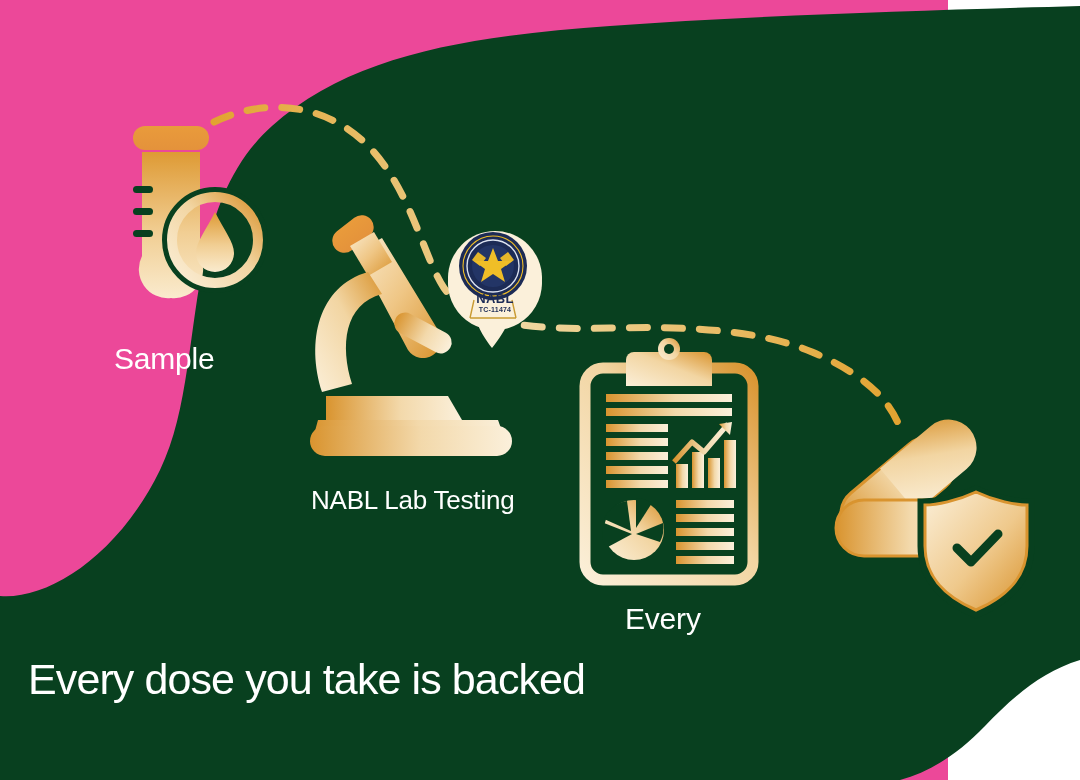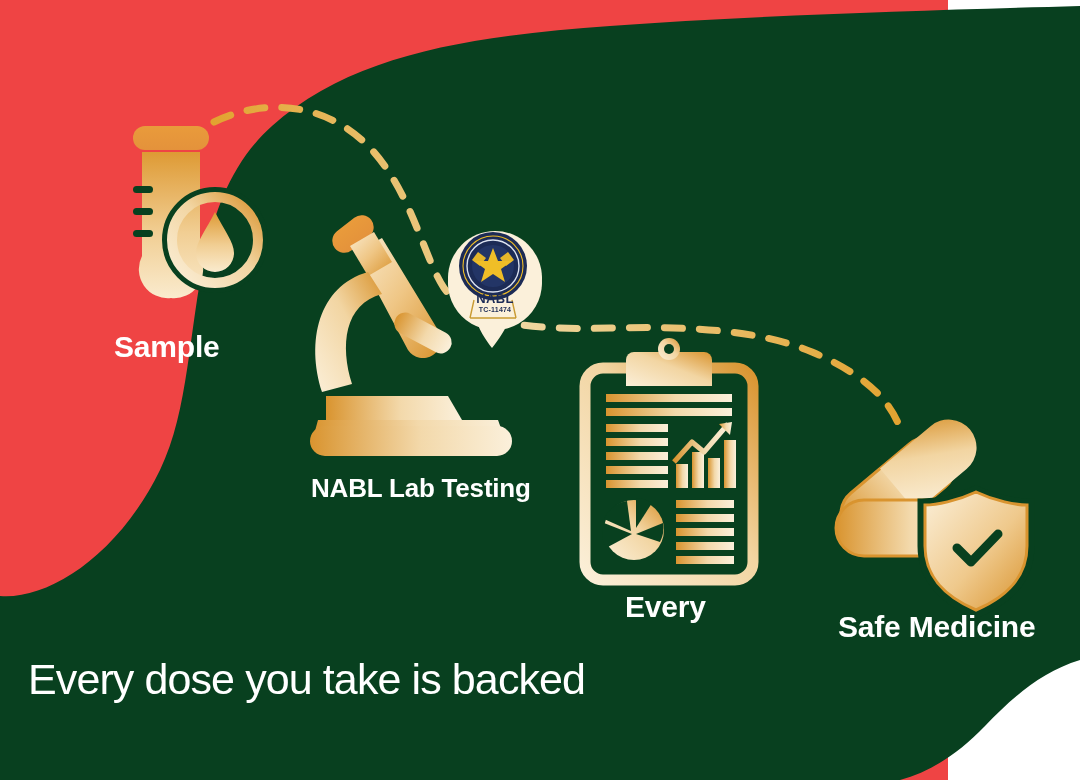--- a/index.html
+++ b/index.html
@@ -5,32 +5,33 @@
   * { margin:0; padding:0; box-sizing:border-box; }
   html, body {
     width:1080px; height:780px;
     background:#ffffff;
     font-family:"Liberation Sans", sans-serif;
     overflow:hidden;
   }
   #stage {
     position:relative;
     width:948px; height:780px;
-    background:#ef4444;
+    background:#ec4899;
   }
   #bg-svg, #art-svg {
     position:absolute; left:0; top:0;
     width:1080px; height:780px;
   }
   .label {
     position:absolute;
     color:#ffffff;
-    font-weight:700;
+    font-weight:400;
     letter-spacing:-0.2px;
     white-space:nowrap;
+    margin-top:12px;
   }
   #label-sample      { left:114px; top:330px; font-size:30px; }
   #label-lab         { left:311px; top:473px; font-size:26px; }
   #label-report      { left:625px; top:590px; font-size:30px; }
   #label-safe        { left:838px; top:610px; font-size:30px; }
   #headline {
     position:absolute;
     left:28px; top:655px;
     color:#ffffff;
     font-weight:400;
@@ -273,19 +274,18 @@
   </svg>
 
   <div id="badge-text">
     <span class="nabl">NABL</span>
     <span class="tc">TC-11474</span>
   </div>
 
   <div class="label" id="label-sample">Sample</div>
   <div class="label" id="label-lab">NABL Lab Testing</div>
   <div class="label" id="label-report">Every</div>
-  <div class="label" id="label-safe">Safe Medicine</div>
 
   <div id="headline">
     <span class="hl-line">Every dose you take is backed</span>
   </div>
 
 </div>
 
 </body></html>

